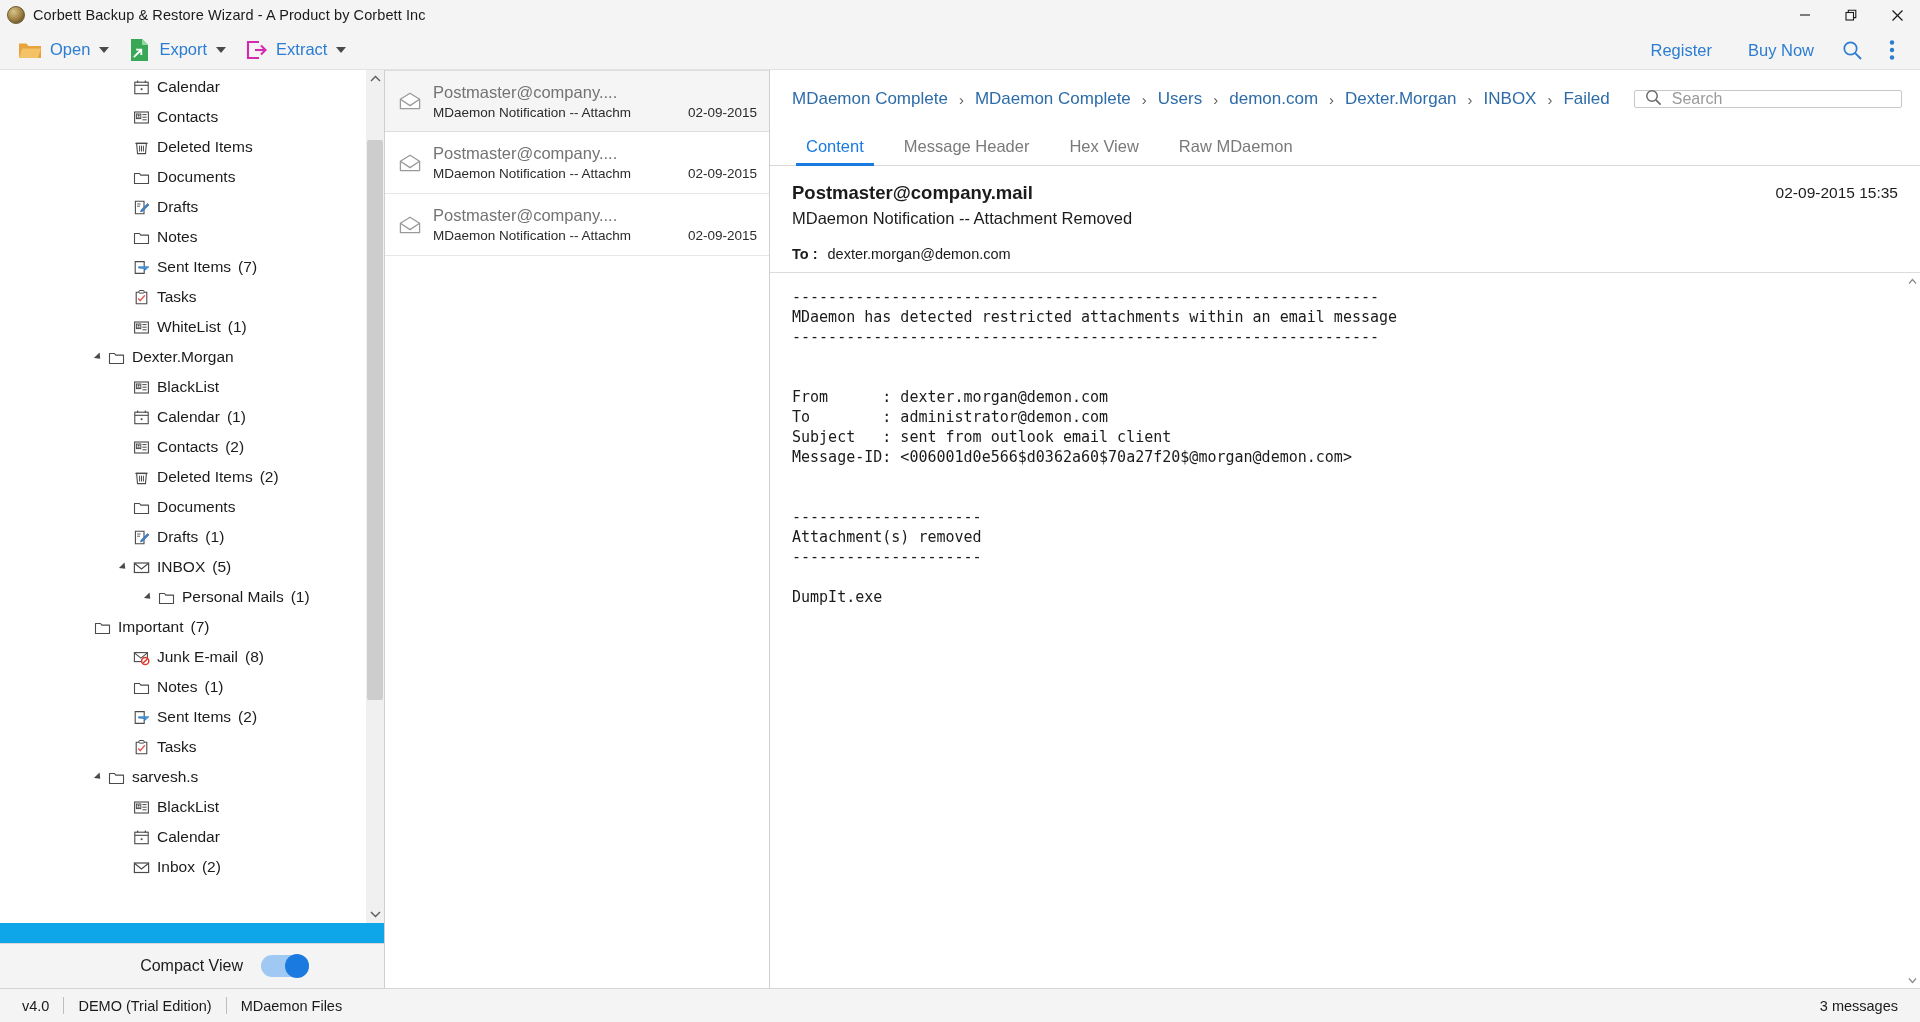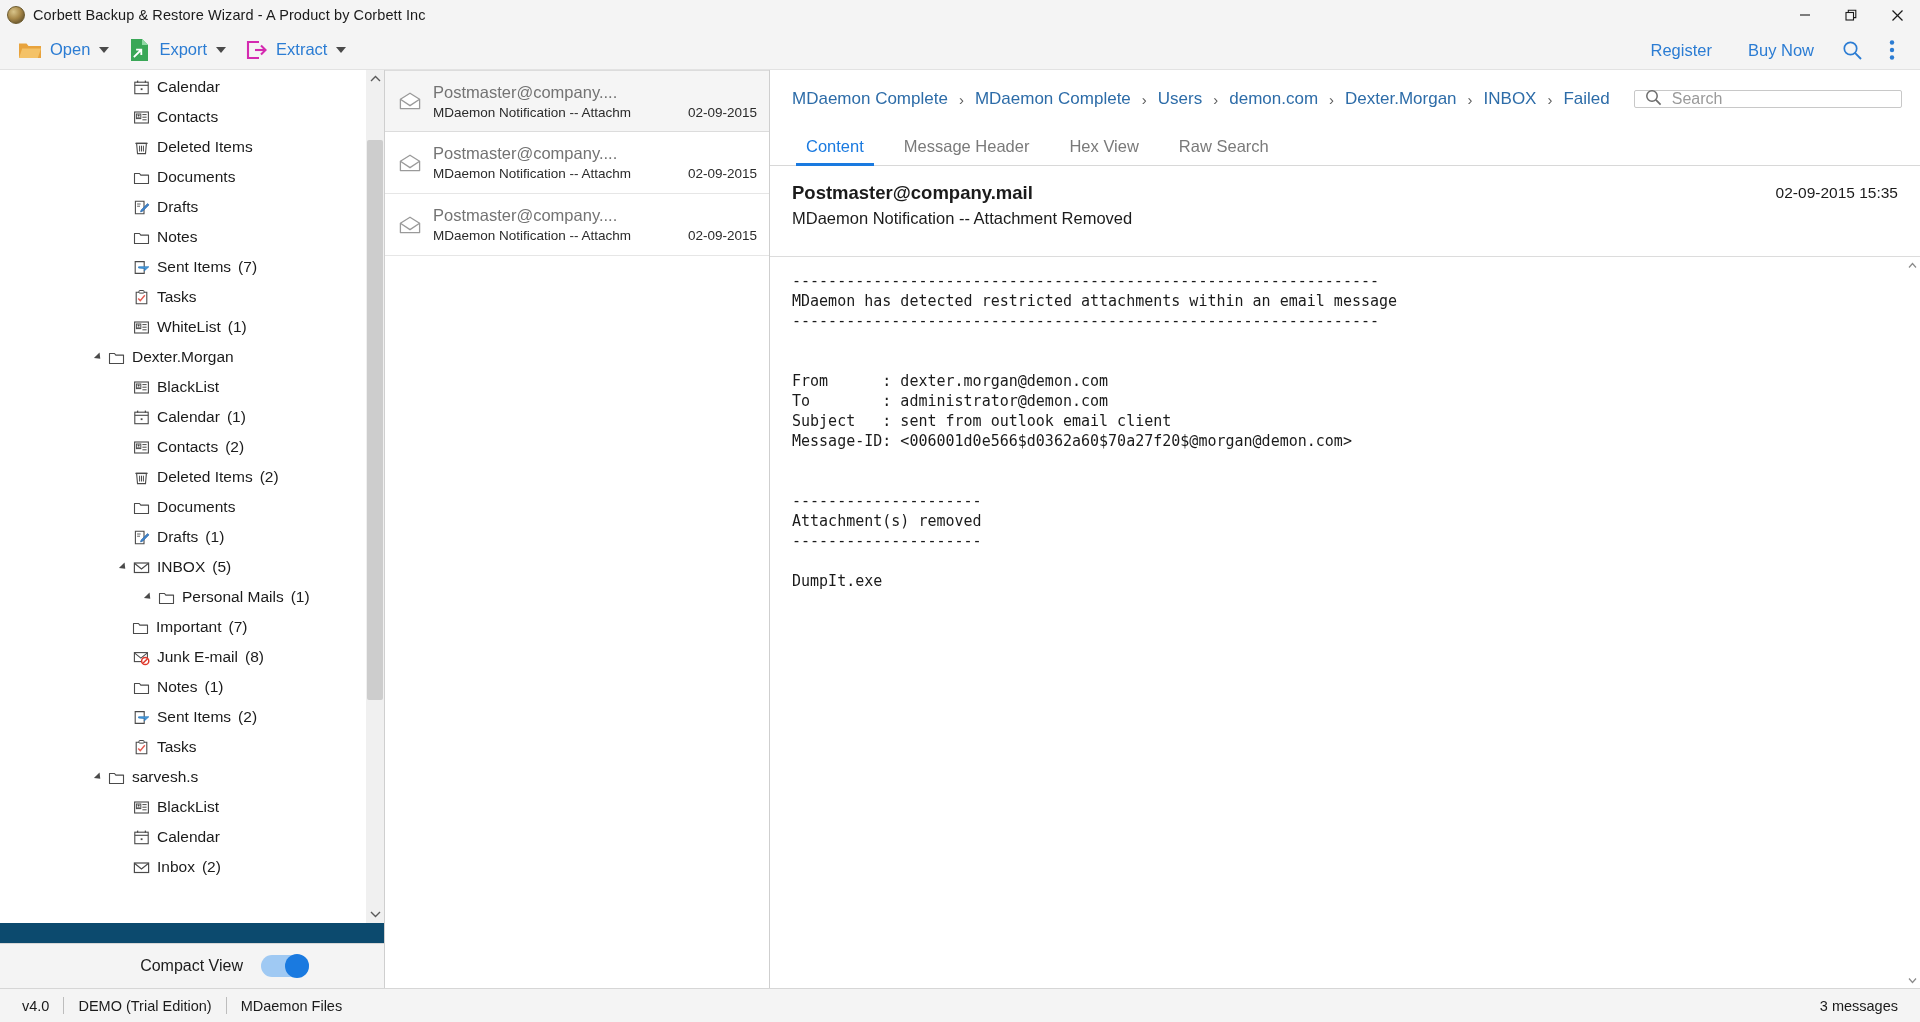--- a/index.html
+++ b/index.html
@@ -40,21 +40,21 @@
   .tb-label { font-size: 16.5px; color: #2b7cd3; margin-right: 9px; }
   .caret { width: 0; height: 0; border-left: 5px solid transparent; border-right: 5px solid transparent; border-top: 6px solid #4a4a4a; }
   .tb-right { position: absolute; right: 8px; top: 0; height: 40px; display: flex; align-items: center; }
   .tb-link { font-size: 16.5px; color: #2b7cd3; padding: 0 18px; line-height: 40px; cursor: default; }
   .tb-iconbtn { width: 40px; height: 40px; display: flex; align-items: center; justify-content: center; }
 
   
   .body { flex: 1 1 auto; display: flex; min-height: 0; }
 
   
-  .sidebar { width: 385px; flex: 0 0 385px; display: flex; flex-direction: column; border-right: 1px solid #cfcfcf; background: #0c4a6e; gap: 20px; }
+  .sidebar { width: 385px; flex: 0 0 385px; display: flex; flex-direction: column; border-right: 1px solid #cfcfcf; background: #0ea5e9; gap: 20px; }
   .tree-wrap { flex: 1 1 auto; position: relative; overflow: hidden; background: #fff; }
   .tree { position: absolute; top: 0; left: 0; right: 18px; bottom: 0; overflow: hidden; padding-top: 2px; }
   .node { height: 30px; display: flex; align-items: center; white-space: nowrap; cursor: default; }
   .node.sel { background: #d9d9d9; }
   .twisty { width: 16px; height: 30px; display: flex; align-items: center; justify-content: center; flex: 0 0 16px; }
   .twisty.exp i { display: block; width: 0; height: 0; border-left: 5px solid #4a4a4a; border-top: 4px solid transparent; border-bottom: 4px solid transparent; transform: rotate(45deg); }
   .nico { width: 20px; height: 30px; flex: 0 0 20px; display: flex; align-items: center; justify-content: center; margin-right: 6px; }
   .nlabel { font-size: 15.5px; color: #1b1b1b; }
   .ncount { font-size: 15.5px; color: #1b1b1b; margin-left: 7px; }
 
@@ -436,21 +436,21 @@
                 <i></i>
               </span>
               <span class="nico">
                 <svg width="17" height="17" viewBox="0 0 17 17">
                   <path d="M1.5 4.5h5l1.3 1.6h7.7V14.5h-14z" fill="#fff" stroke="#4a4a4a" stroke-width="1.1" stroke-linejoin="round"></path>
                 </svg>
               </span>
               <span class="nlabel">Personal Mails</span>
               <span class="ncount">(1)</span>
             </div>
-            <div class="node" style="padding-left: 114px;">
+            <div class="node" style="padding-left: 76px;">
               <span class="twisty none"></span>
               <span class="nico">
                 <svg width="17" height="17" viewBox="0 0 17 17">
                   <path d="M1.5 4.5h5l1.3 1.6h7.7V14.5h-14z" fill="#fff" stroke="#4a4a4a" stroke-width="1.1" stroke-linejoin="round"></path>
                 </svg>
               </span>
               <span class="nlabel">Important</span>
               <span class="ncount">(7)</span>
             </div>
             <div class="node" style="padding-left: 115px;">
@@ -647,26 +647,29 @@
               </svg>
           </span>
           <input type="text" id="searchinput" placeholder="Search" style="">
         </div>
       </div>
 
       <div class="tabs" id="tabs">
           <div class="tab active">Content</div>
           <div class="tab">Message Header</div>
           <div class="tab">Hex View</div>
-          <div class="tab">Raw Search</div>
+          <div class="tab">Raw MDaemon</div>
         </div>
 
       <div class="mhead">
         <div class="mh-from">Postmaster@company.mail</div>
         <div class="mh-subj">MDaemon Notification -- Attachment Removed</div>
+        <div class="mh-to">
+          <b>To :</b><span>dexter.morgan@demon.com</span>
+        </div>
         <div class="mh-date">02-09-2015 15:35</div>
       </div>
 
       <div class="content-wrap">
         <div class="content-scroll">
           <div class="mono">-----------------------------------------------------------------
 MDaemon has detected restricted attachments within an email message
 -----------------------------------------------------------------
 
 

